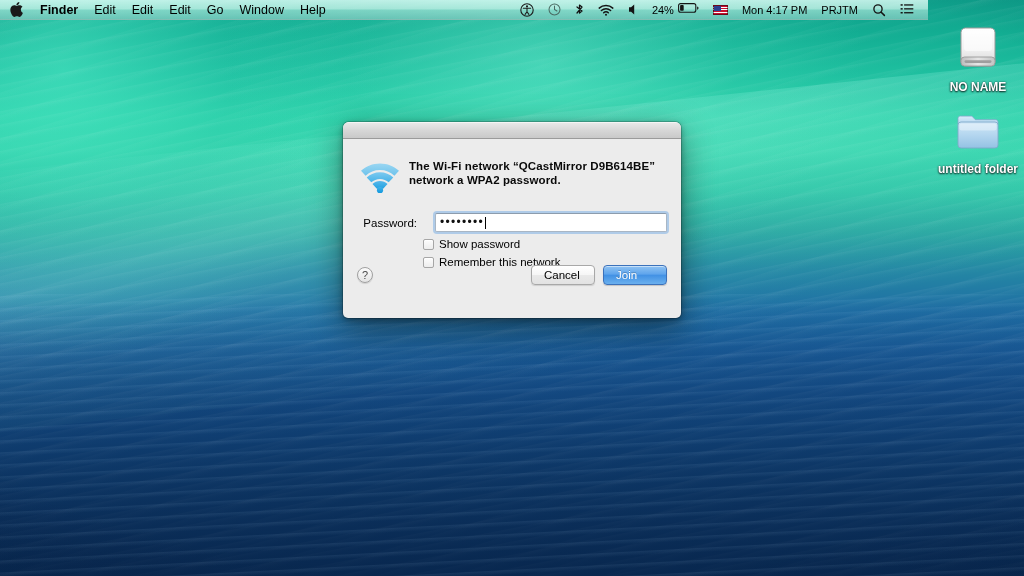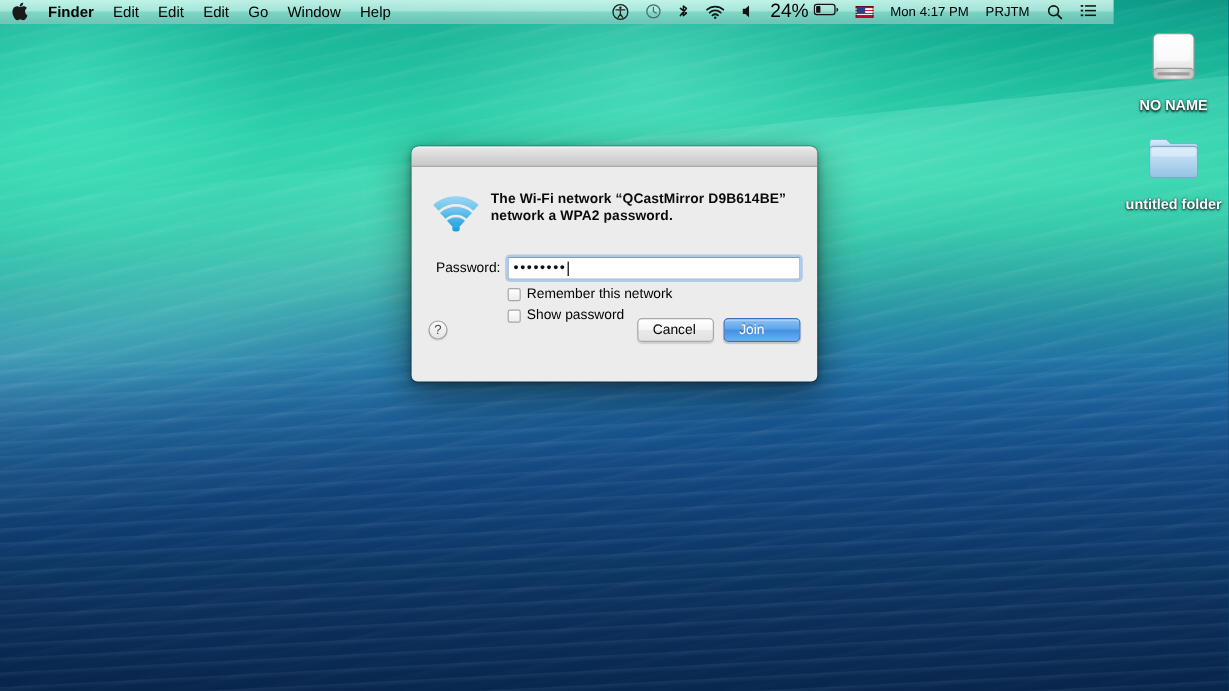--- a/index.html
+++ b/index.html
@@ -98,21 +98,21 @@
   }
   .mb-apple { padding:0 9px 0 10px; display:flex; align-items:center; height:20px; }
   .mb-apple svg { display:block; }
   .mb-app { font-weight:bold; }
   .mb-icon {
     padding:0 7px; height:20px; display:flex; align-items:center;
   }
   .mb-icon svg { display:block; }
   .mb-text { padding:0 7px; height:20px; line-height:20px; font-size:11px; white-space:nowrap; }
   .mb-batt { display:flex; align-items:center; gap:4px; padding:0 6px; height:20px; }
-  .mb-batt .pct { font-size:16px; line-height:20px; }
+  .mb-batt .pct { font-size:11px; line-height:20px; }
   .flag {
     width:15px; height:10px; border:1px solid rgba(0,0,0,.45);
     background:
       linear-gradient(180deg,
         #c8102e 0 14%, #fff 14% 28%, #c8102e 28% 42%, #fff 42% 56%,
         #c8102e 56% 70%, #fff 70% 84%, #c8102e 84% 100%);
     position:relative; overflow:hidden;
   }
   .flag:after {
     content:""; position:absolute; left:0; top:0; width:7px; height:5.5px;
@@ -151,21 +151,21 @@
     border-top:1px solid #f5f5f5;
   }
   .dlg-body { padding:0; position:relative; height:156px; }
   .dlg-head { display:flex; padding:14px 16px 0 14px; }
   .wifi-ico { width:52px; flex:0 0 52px; padding-top:4px; }
   .dlg-msg {
     font-size:11.5px; font-weight:bold; line-height:14px;
     padding-top:6px; color:#0a0a0a; letter-spacing:0.1px;
   }
   .row-pw {
-    display:flex; align-items:center; margin-top:18px; padding-left:14px; padding-right:14px;
+    display:flex; align-items:center; margin-top:18px; padding-left:14px; padding-right:14px;gap:12px;
   }
   .pw-label { width:60px; text-align:right; font-size:11.5px; margin-right:6px; color:#000; }
   .pw-wrap { flex:1; position:relative; }
   .pw-input {
     width:100%; height:19px; border:1px solid #a9b6c4;
     border-top-color:#8c9cad;
     border-radius:2px; background:#fff;
     box-shadow:0 0 0 2px rgba(126,177,229,0.55);
     font-size:12px; padding:0 4px; line-height:17px;
     letter-spacing:1.3px; color:#111;
@@ -400,26 +400,26 @@
       <div class="pw-wrap">
         <div class="pw-input" placeholder="">
           <span>••••••••</span>
             <span class="caret"></span>
         </div>
       </div>
     </div>
 
     <div class="cbrow">
       <span class="cbox"></span>
-      <span class="cblabel">Remember this network</span>
+      <span class="cblabel">Show password</span>
     </div>
 
     <div class="cbrow">
       <span class="cbox"></span>
-      <span class="cblabel">Show password</span>
+      <span class="cblabel">Remember this network</span>
     </div>
 
     <div class="btnrow">
       <div class="help-btn">?</div>
       <div class="btn-spacer"></div>
       <div class="btn">Cancel</div>
       <div class="btn btn-default">Join</div>
     </div>
 
   </div>

